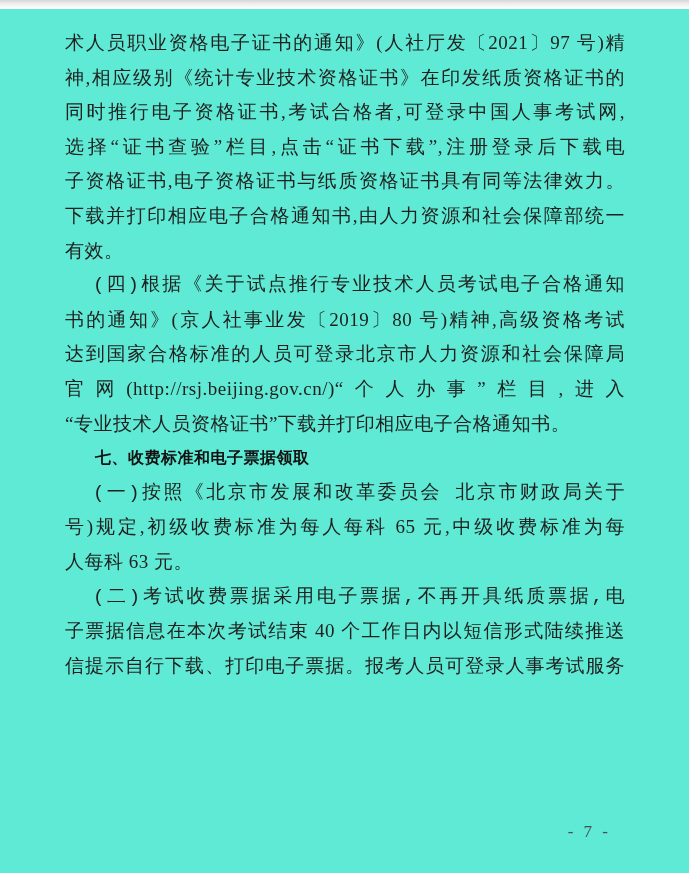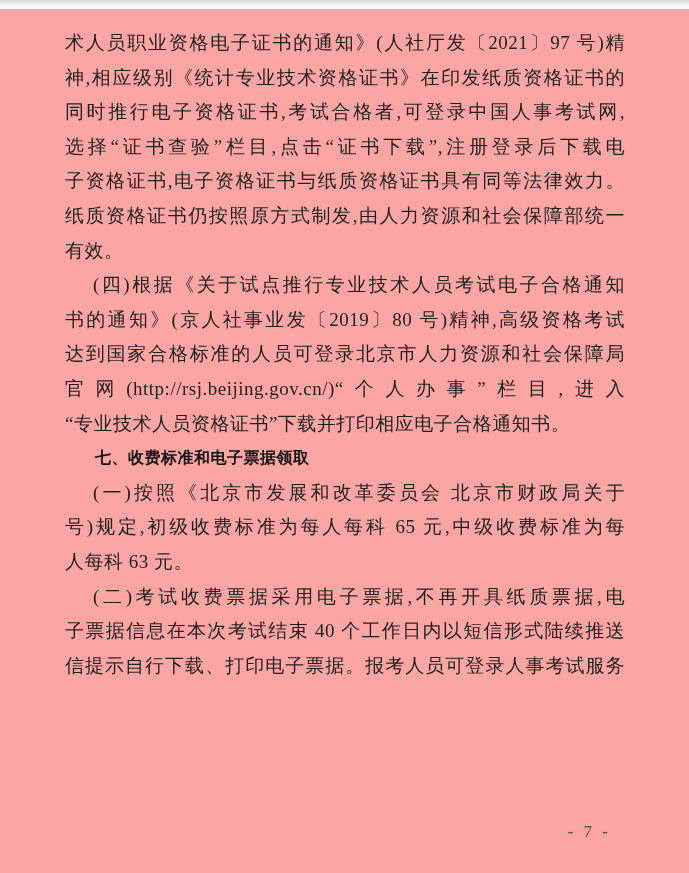--- a/index.html
+++ b/index.html
@@ -7,21 +7,21 @@
     padding: 0;
     width: 689px;
     height: 873px;
     background: #ffffff;
     overflow: hidden;
   }
   #page {
     position: relative;
     width: 689px;
     height: 873px;
-    background: #fca5a5;
+    background: #5eead4;
     font-family: "Liberation Serif", "DejaVu Serif", serif;
     color: #1f1f1f;
   }
   
   .top-shadow {
     position: absolute;
     left: 0; top: 0;
     width: 100%; height: 9px;
     background: linear-gradient(to bottom, #d7d7d7 0%, #efefef 45%, #ffffff 100%);
   }
@@ -40,20 +40,21 @@
     text-align: justify;
     text-align-last: justify;
     color: #1f1f1f;
   }
   .ln.last {
     text-align: right;
     text-align-last: left;
   }
   .ln.indent {
     padding-left: 28px;
+    font-family: Liberation Mono, monospace;
   }
   .ln.heading {
     font-family: "Liberation Sans", "DejaVu Sans", sans-serif;
     font-weight: 700;
     font-size: 16px;
     padding-left: 30px;
     text-align: left;
     text-align-last: left;
     color: #111111;
   }
@@ -72,21 +73,21 @@
 
 <div id="page">
   <div class="top-shadow"></div>
 
   <div class="textblock">
     <div class="ln">术人员职业资格电子证书的通知》(人社厅发〔2021〕97 号)精</div>
     <div class="ln">神,相应级别《统计专业技术资格证书》在印发纸质资格证书的</div>
     <div class="ln">同时推行电子资格证书,考试合格者,可登录中国人事考试网,</div>
     <div class="ln">选择“证书查验”栏目,点击“证书下载”,注册登录后下载电</div>
     <div class="ln">子资格证书,电子资格证书与纸质资格证书具有同等法律效力。</div>
-    <div class="ln">纸质资格证书仍按照原方式制发,由人力资源和社会保障部统一</div>
+    <div class="ln">下载并打印相应电子合格通知书,由人力资源和社会保障部统一</div>
     <div class="ln last">有效。</div>
     <div class="ln indent">(四)根据《关于试点推行专业技术人员考试电子合格通知</div>
     <div class="ln">书的通知》(京人社事业发〔2019〕80 号)精神,高级资格考试</div>
     <div class="ln">达到国家合格标准的人员可登录北京市人力资源和社会保障局</div>
     <div class="ln">官网(http://rsj.beijing.gov.cn/)“个人办事”栏目,进入</div>
     <div class="ln last">“专业技术人员资格证书”下载并打印相应电子合格通知书。</div>
     <div class="ln heading">七、收费标准和电子票据领取</div>
     <div class="ln indent">(一)按照《北京市发展和改革委员会 北京市财政局关于</div>
     <div class="ln">号)规定,初级收费标准为每人每科 65 元,中级收费标准为每</div>
     <div class="ln last">人每科 63 元。</div>

